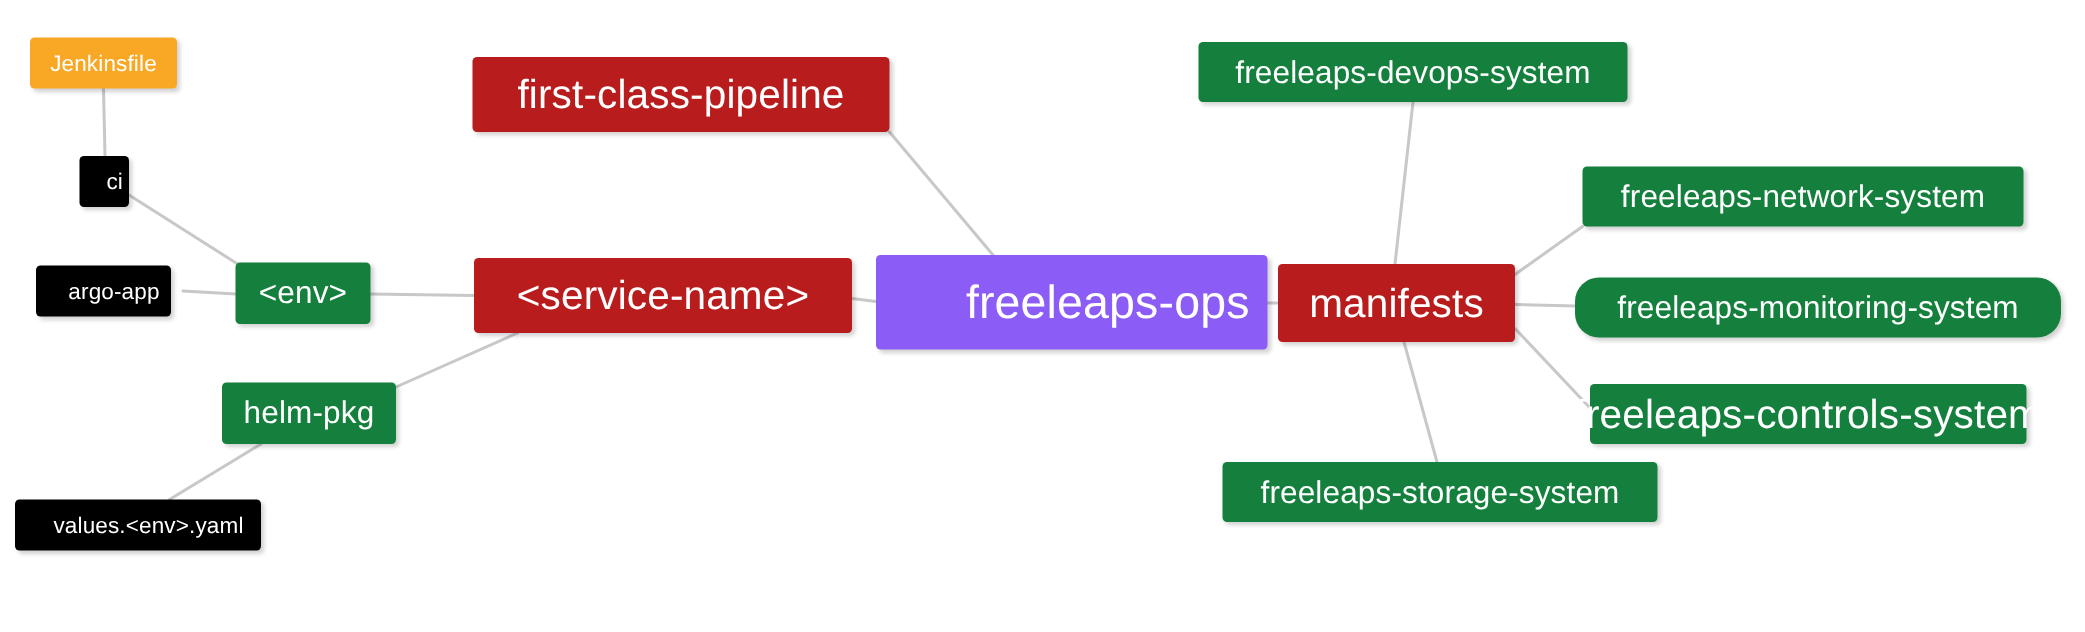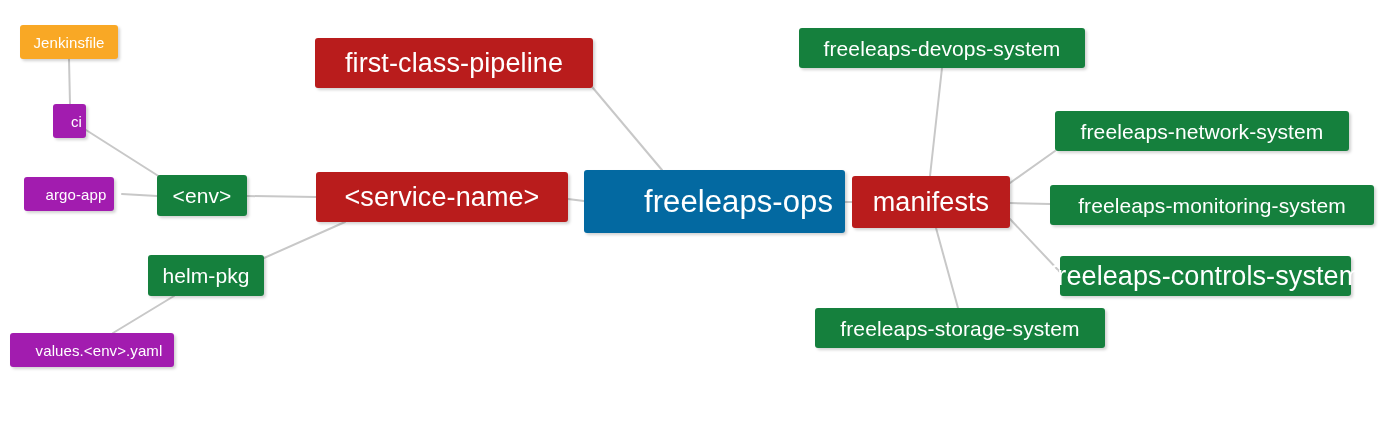--- a/index.html
+++ b/index.html
@@ -29,24 +29,24 @@
     display: flex;
     align-items: center;
     justify-content: center;
     color: #ffffff;
     border-radius: 3px;
     white-space: nowrap;
     box-shadow: 2px 2px 3px rgba(0,0,0,0.18);
     line-height: 1;
     letter-spacing: 0.1px;
   }
-  .n-root   { background: #0369a1; padding-left: 48px; }
+  .n-root   { background: #8b5cf6; padding-left: 48px; }
   .n-blue   { background: #b91c1c; }
   .n-green  { background: #15803d; }
-  .n-red    { background: #a21caf; padding-left: 14px; }
+  .n-red    { background: #000000; padding-left: 14px; }
   .n-orange { background: #f9a825; }
 </style>
 </head>
 <body>
 
 <div id="canvas">
   <svg id="edges" width="1390" height="421" viewBox="0 0 1390 421">
       <line x1="69" y1="59" x2="70" y2="104" stroke="#c8c8c8" stroke-width="2" stroke-linecap="round"></line>
       <line x1="86" y1="130" x2="160" y2="177" stroke="#c8c8c8" stroke-width="2" stroke-linecap="round"></line>
       <line x1="122" y1="194" x2="157" y2="196" stroke="#c8c8c8" stroke-width="2" stroke-linecap="round"></line>
@@ -68,17 +68,17 @@
       <div class="node n-red" style="left: 24px; top: 177px; width: 90px; height: 34px; font-size: 15px;">argo-app</div>
       <div class="node n-green" style="left: 157px; top: 175px; width: 90px; height: 41px; font-size: 21px;">&lt;env&gt;</div>
       <div class="node n-green" style="left: 148px; top: 255px; width: 116px; height: 41px; font-size: 21px;">helm-pkg</div>
       <div class="node n-red" style="left: 10px; top: 333px; width: 164px; height: 34px; font-size: 15px;">values.&lt;env&gt;.yaml</div>
       <div class="node n-blue" style="left: 315px; top: 38px; width: 278px; height: 50px; font-size: 27px;">first-class-pipeline</div>
       <div class="node n-blue" style="left: 316px; top: 172px; width: 252px; height: 50px; font-size: 27px;">&lt;service-name&gt;</div>
       <div class="node n-root" style="left: 584px; top: 170px; width: 261px; height: 63px; font-size: 31px;">freeleaps-ops</div>
       <div class="node n-blue" style="left: 852px; top: 176px; width: 158px; height: 52px; font-size: 27px;">manifests</div>
       <div class="node n-green" style="left: 799px; top: 28px; width: 286px; height: 40px; font-size: 21px;">freeleaps-devops-system</div>
       <div class="node n-green" style="left: 1055px; top: 111px; width: 294px; height: 40px; font-size: 21px;">freeleaps-network-system</div>
-      <div class="node n-green" style="left: 1050px; top: 185px; width: 324px; height: 40px; font-size: 21px;">freeleaps-monitoring-system</div>
+      <div class="node n-green" style="left: 1050px; top: 185px; width: 324px; height: 40px; font-size: 21px; border-radius: 16px;">freeleaps-monitoring-system</div>
       <div class="node n-green" style="left: 1060px; top: 256px; width: 291px; height: 40px; font-size: 27px;">freeleaps-controls-system</div>
       <div class="node n-green" style="left: 815px; top: 308px; width: 290px; height: 40px; font-size: 21px;">freeleaps-storage-system</div>
     </div>
 </div>
 
 </body></html>

